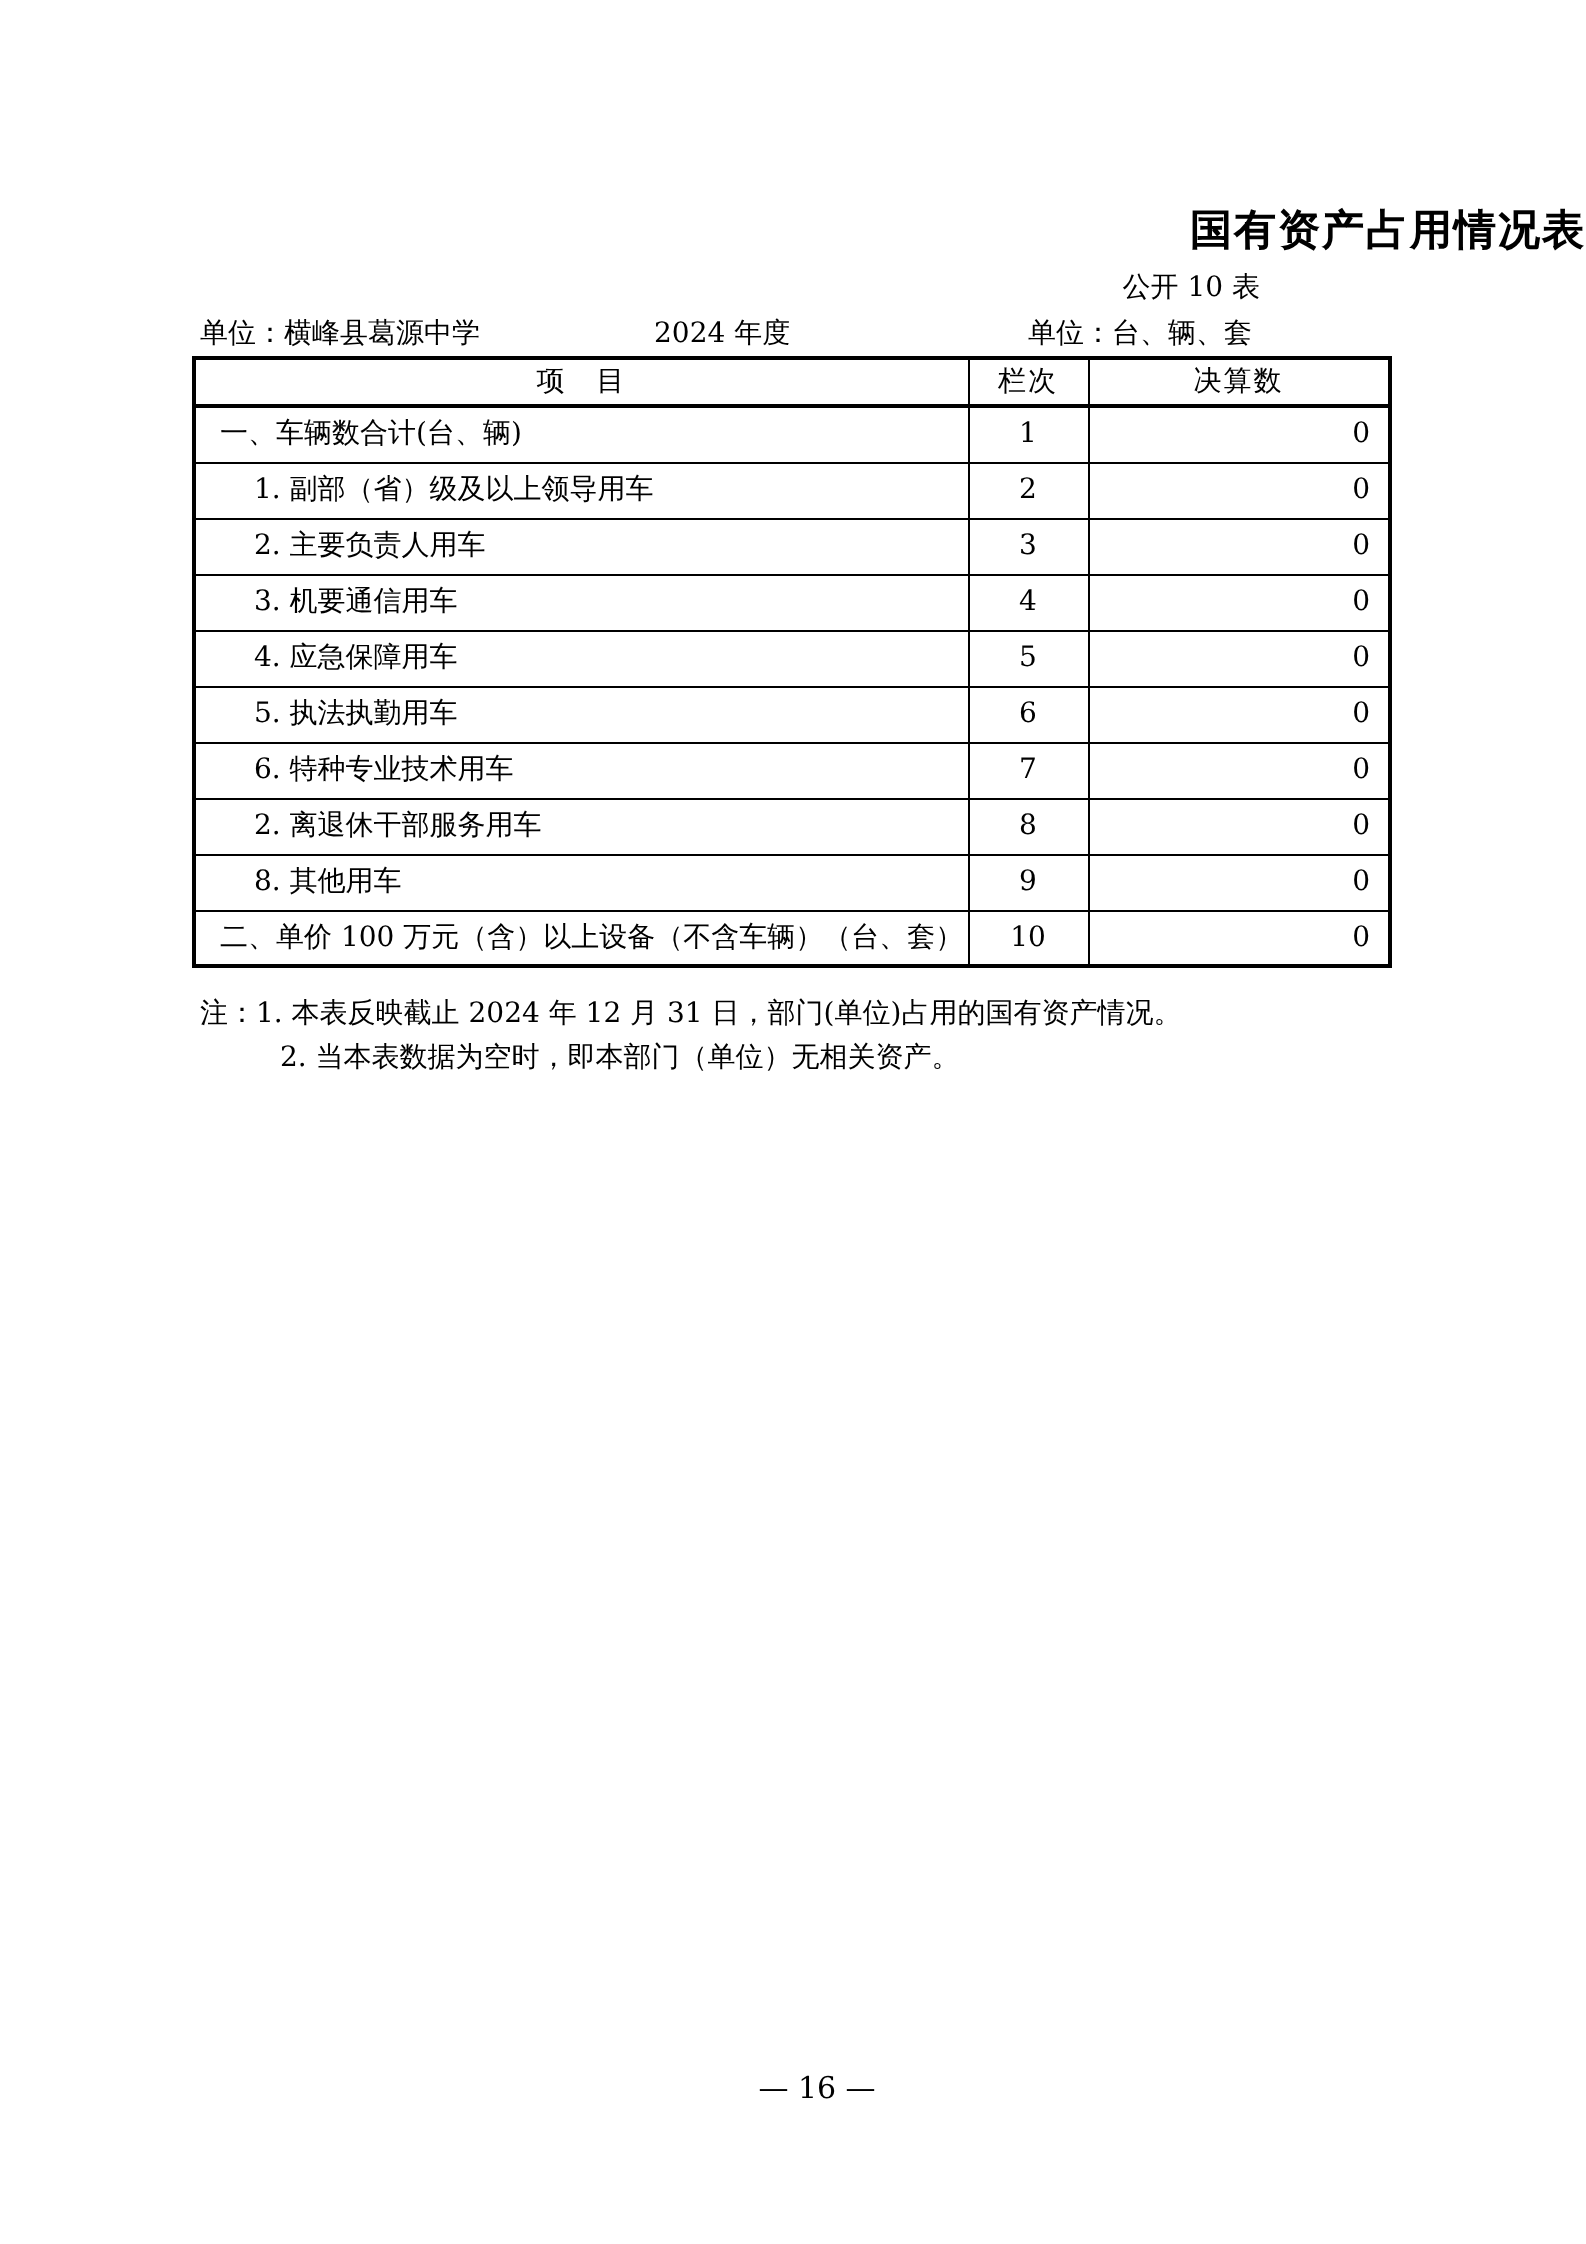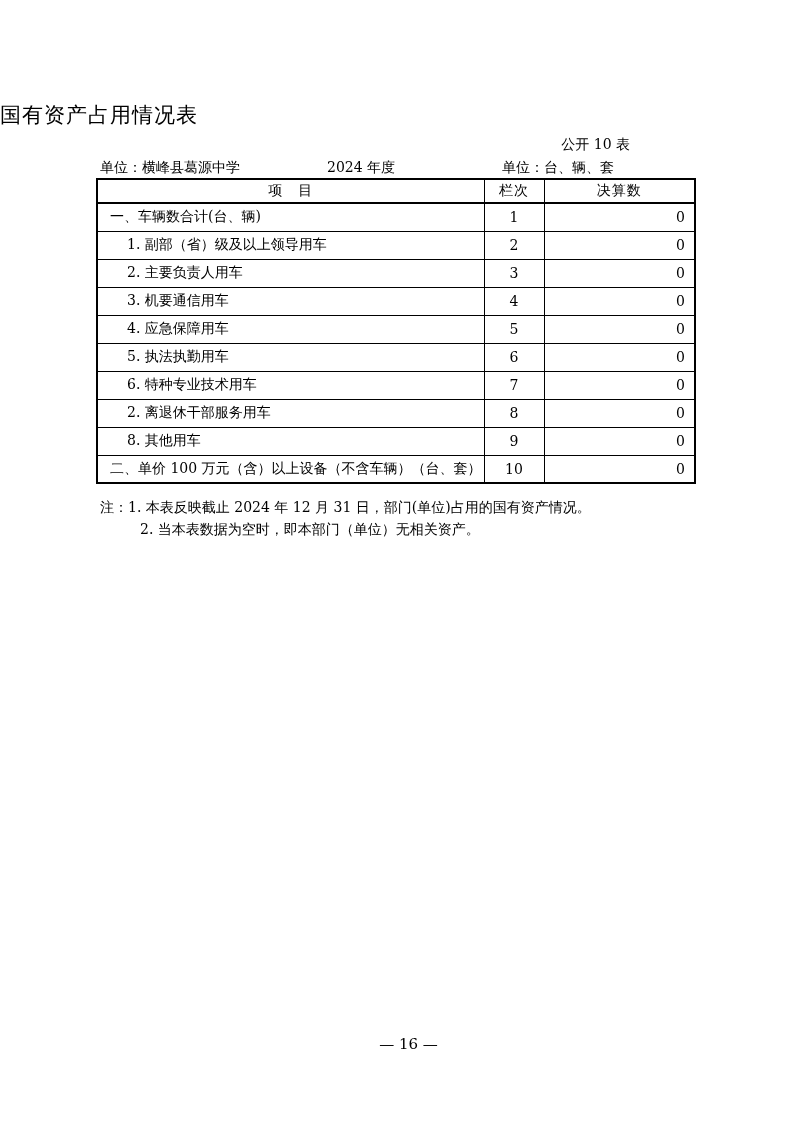--- a/index.html
+++ b/index.html
@@ -11,23 +11,23 @@
     position: relative;
     overflow: hidden;
   }
   .page {
     position: relative;
     width: 793px; height: 1122px;
     background: #fff;
   }
   .doc-title {
     padding-top: 101px;
-    text-align: left;
+    text-align: right;
     font-family: "DejaVu Sans", "Liberation Sans", sans-serif;
-    font-weight: normal;
+    font-weight: bold;
     font-size: 21px;
     letter-spacing: 1px;
   }
   .content {
     position: absolute;
     left: 96px;
     top: 0;
     width: 534px;
   }
   .pub-num {
@@ -38,21 +38,21 @@
   }
   .meta-row {
     position: relative;
     margin-top: 6px;
     height: 20px;
     font-size: 14px;
     line-height: 18px;
   }
   .meta-left  { position: absolute; left: 4px; top: 0; }
   .meta-year  { position: absolute; left: 231px; top: 0; }
-  .meta-right { position: absolute; right: 16px; top: 0; }
+  .meta-right { position: absolute; right: 4px; top: 0; }
   table.assets {
     border-collapse: collapse;
     table-layout: fixed;
     width: 598px;
     border: 2.5px solid #000;
   }
   table.assets th, table.assets td {
     border: 1.5px solid #000;
     font-size: 14px;
     font-weight: normal;

